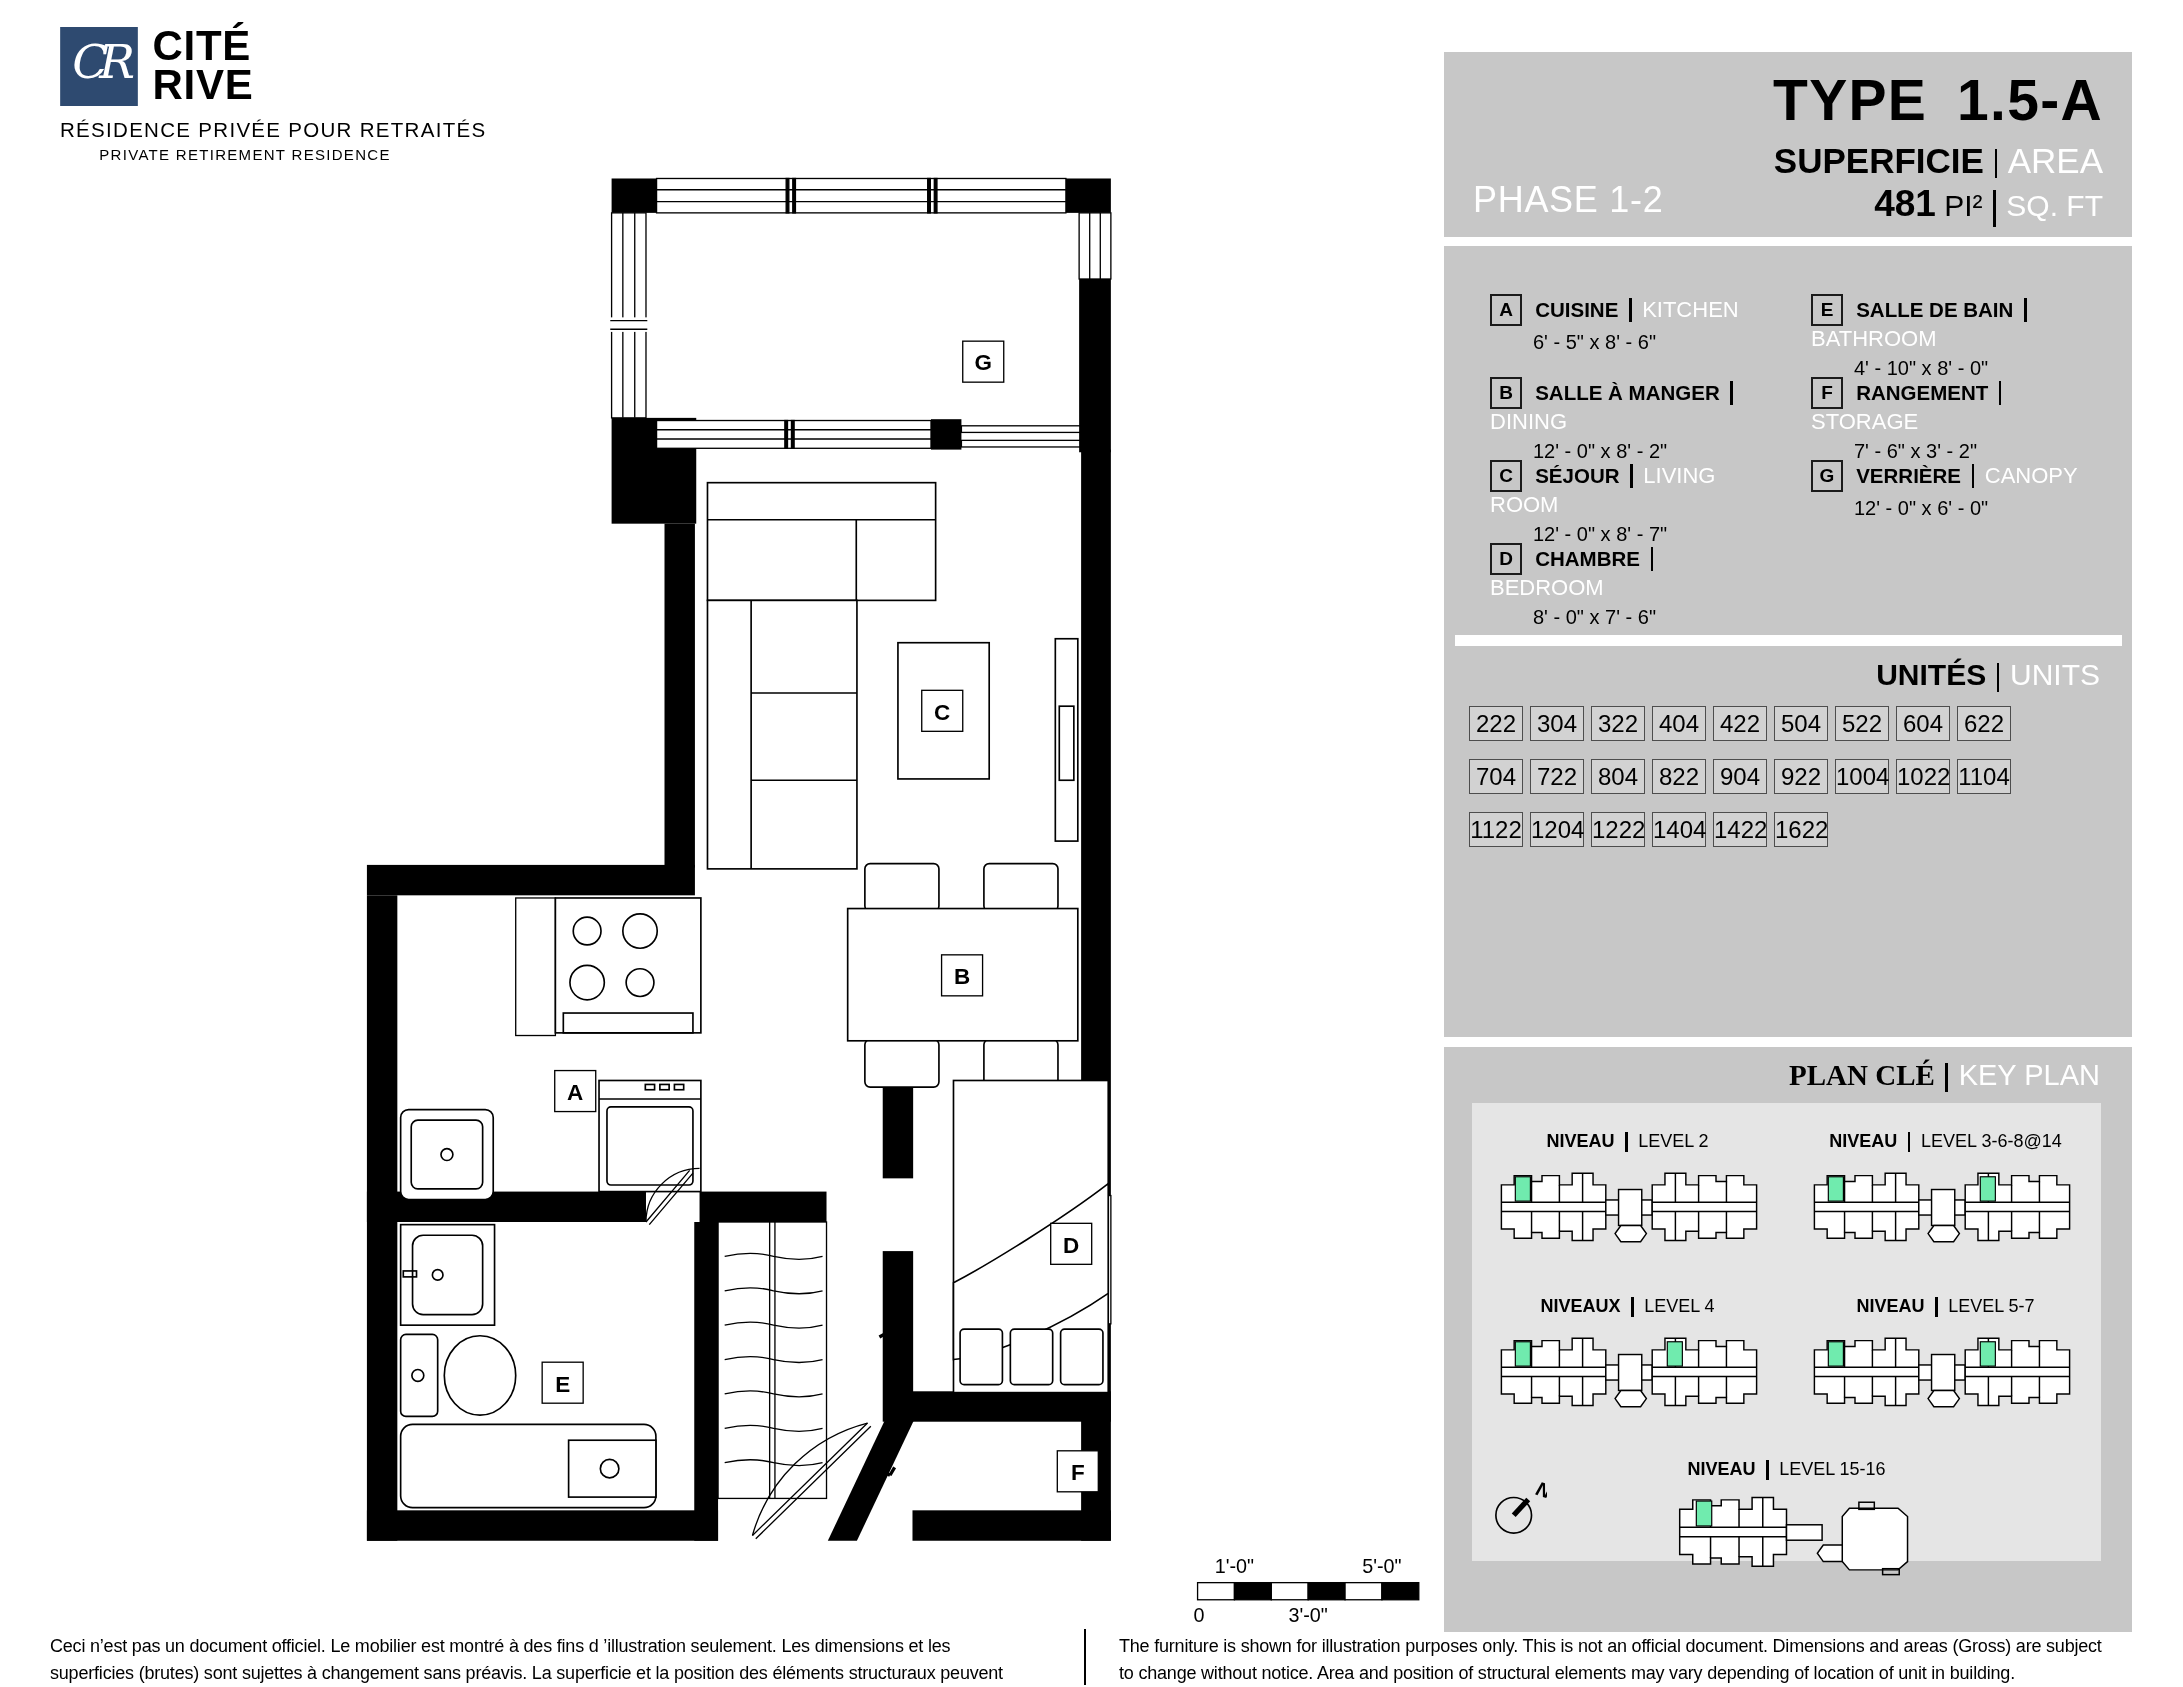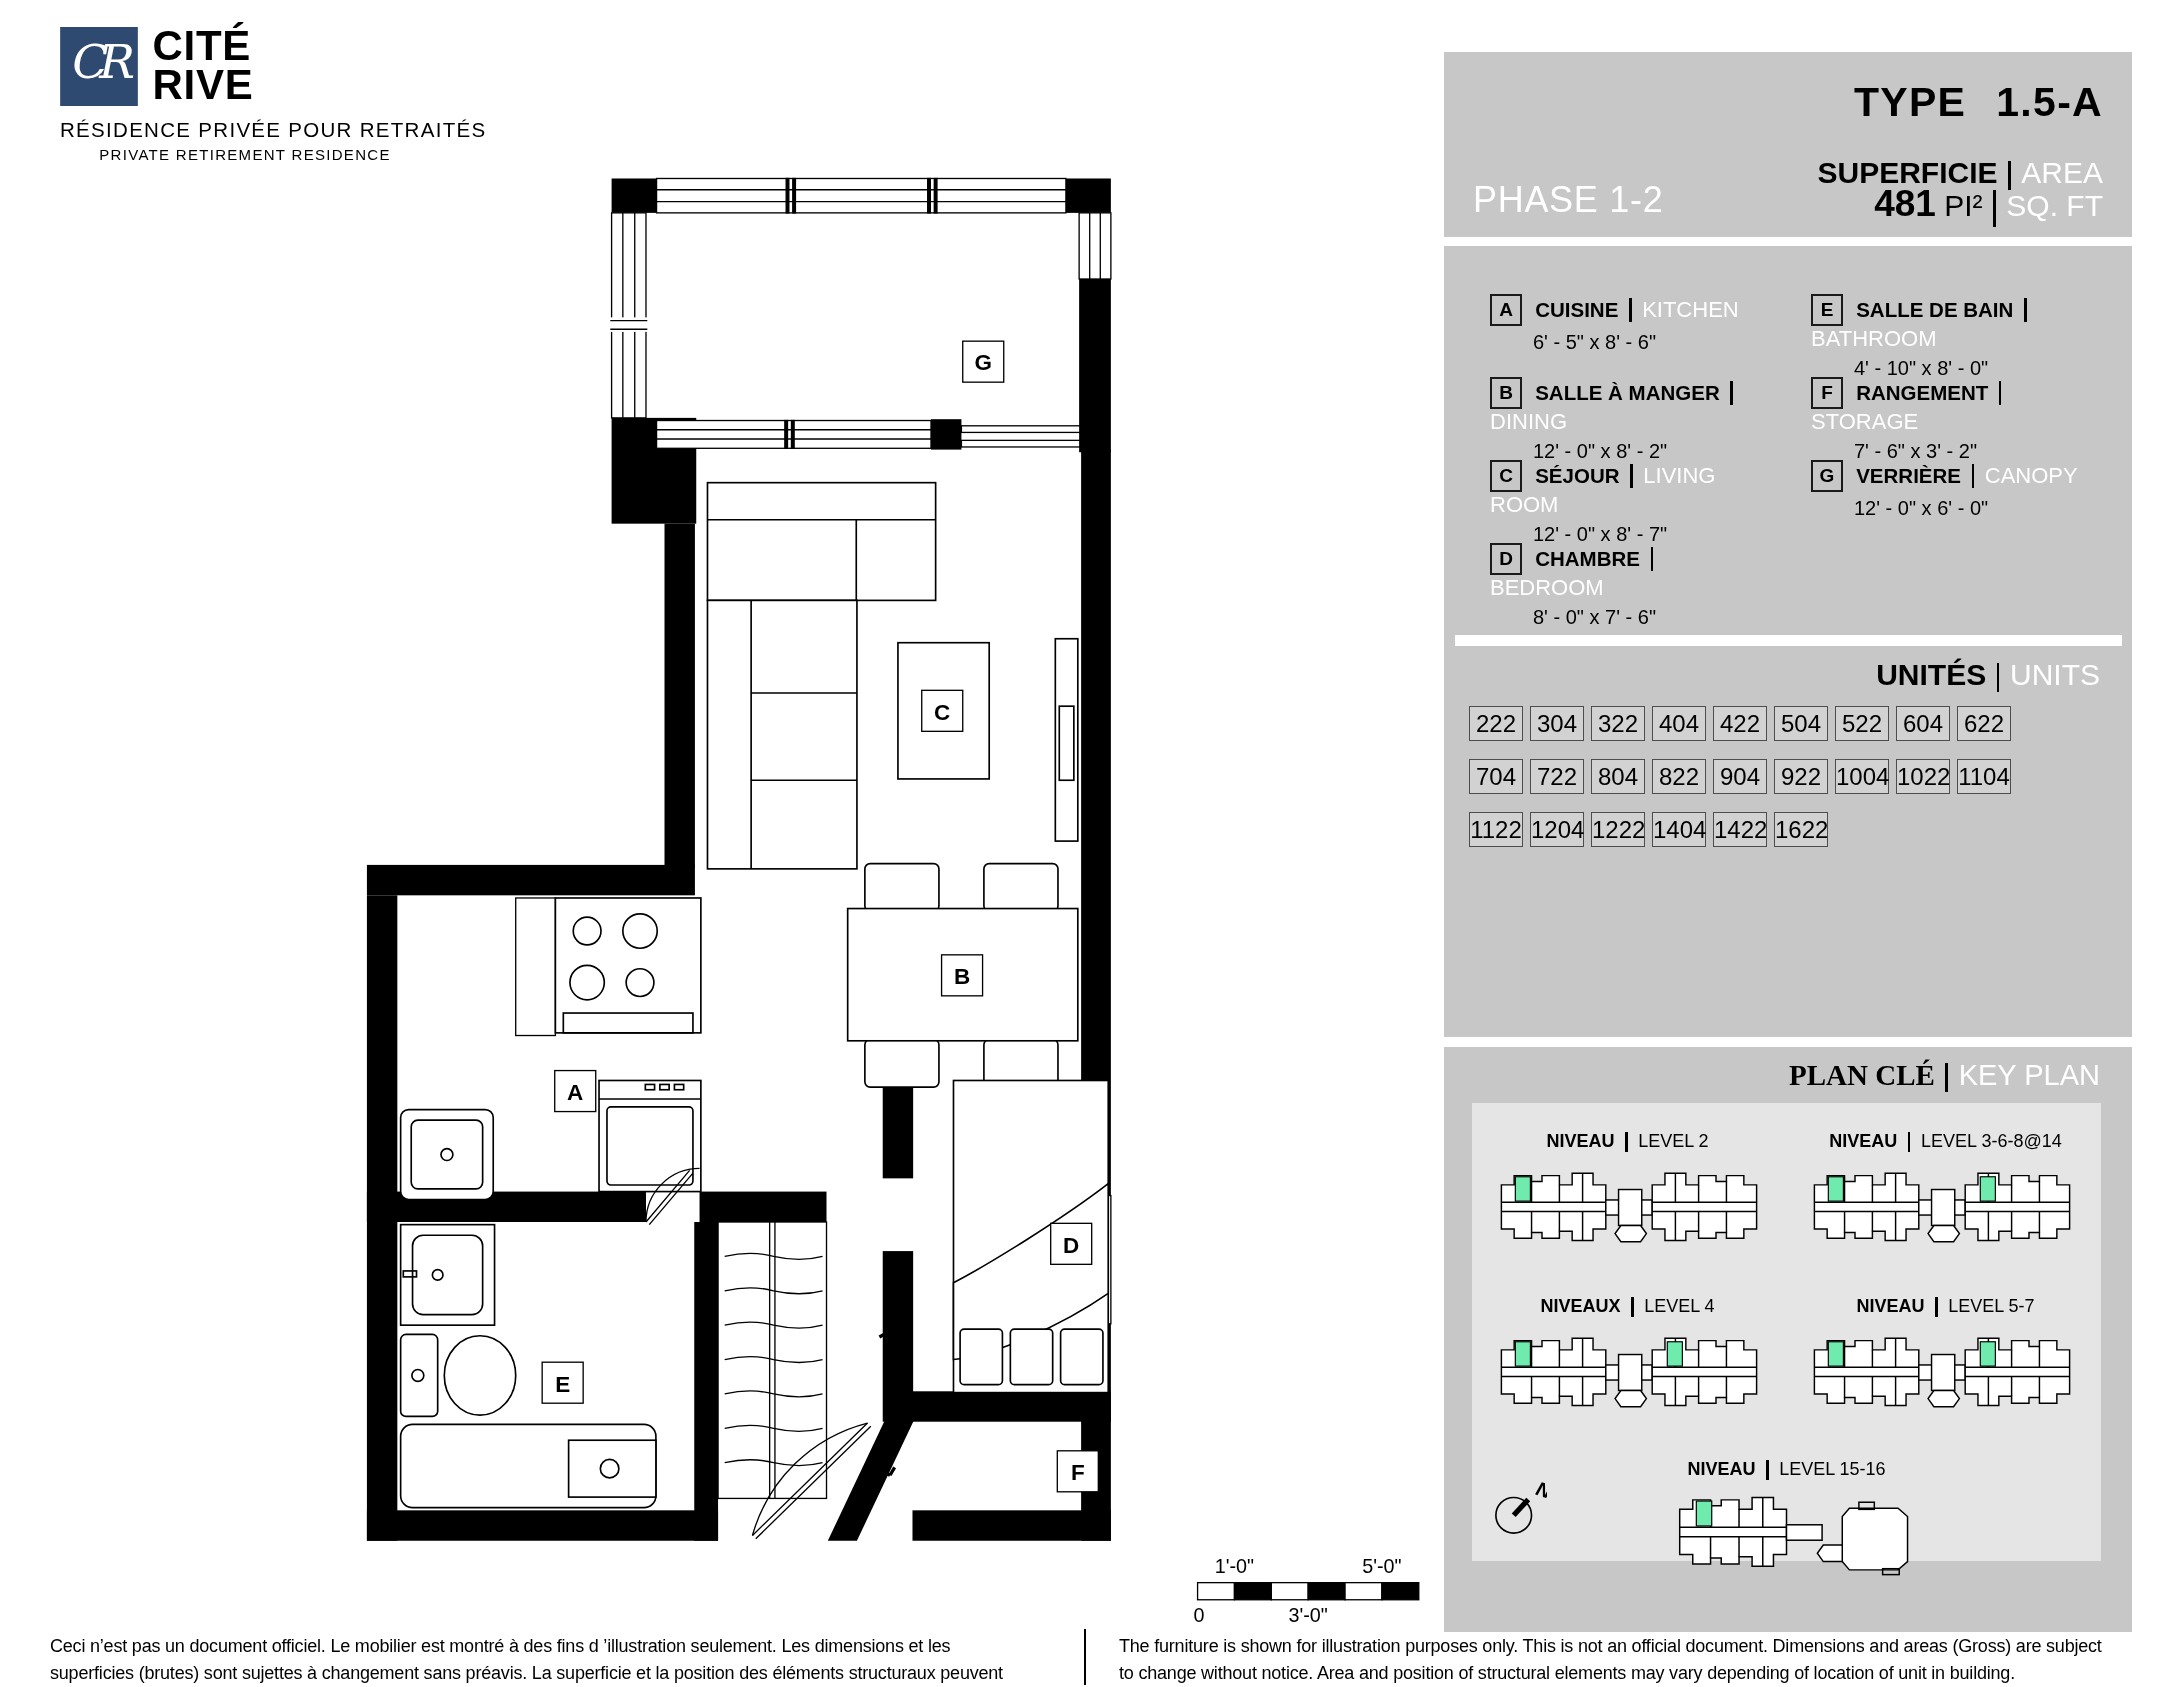--- a/index.html
+++ b/index.html
@@ -14,23 +14,23 @@
   .logo-sub-fr{margin-top:12px;font-size:20.5px;letter-spacing:1.3px;white-space:nowrap;}
   .logo-sub-en{margin-top:4px;font-size:15px;letter-spacing:1.3px;text-align:center;width:370px;}
 
   
   .panel{position:absolute;left:1444px;width:688px;background:#c7c7c7;}
   #panel-header{top:52px;height:185px;}
   #panel-legend{top:246px;height:791px;}
   #panel-keyplan{top:1047px;height:585px;}
 
   .phase{position:absolute;left:29px;bottom:16px;color:#fff;font-weight:normal;font-size:36px;letter-spacing:0.7px;}
-  .type-line{position:absolute;right:29px;top:14.6px;font-weight:bold;font-size:41px;letter-spacing:1.3px;margin-top:12px;}
+  .type-line{position:absolute;right:29px;top:14.6px;font-weight:bold;font-size:57px;letter-spacing:1.3px;}
   .type-line .tv{margin-left:30px;}
-  .sup-line{position:absolute;right:29px;top:104px;font-size:30px;}
+  .sup-line{position:absolute;right:29px;top:89px;font-size:35px;}
   .sup-line .fr{font-weight:bold;}
   .area-line{position:absolute;right:29px;top:131px;font-size:30px;text-align:right;}
   .area-line .val{font-weight:bold;font-size:37px;}
   .white{color:#fff;}
   .vbar{display:inline-block;width:2.6px;background:#000;vertical-align:middle;margin:0 10.6px;}
   .vbar.h44{height:29px;} .vbar.h56{height:37px;} .vbar.h36{height:24px;} .vbar.h30{height:20px;}
 
   
   .legend-col{position:absolute;top:48px;}
   #lcol-left{left:46px;width:284px;}

